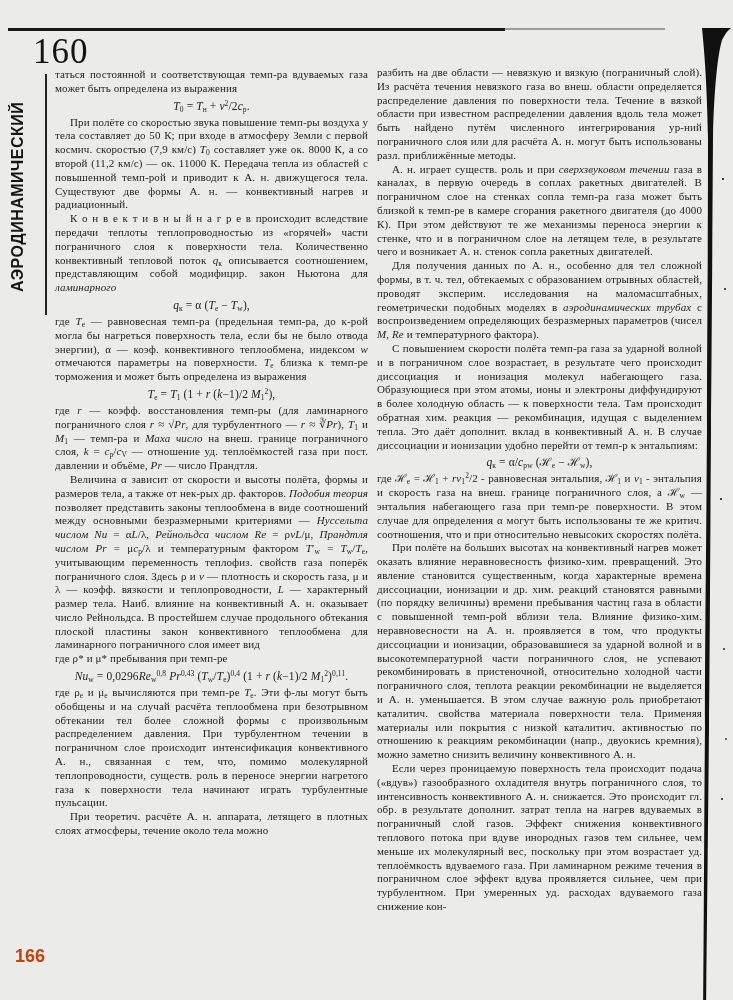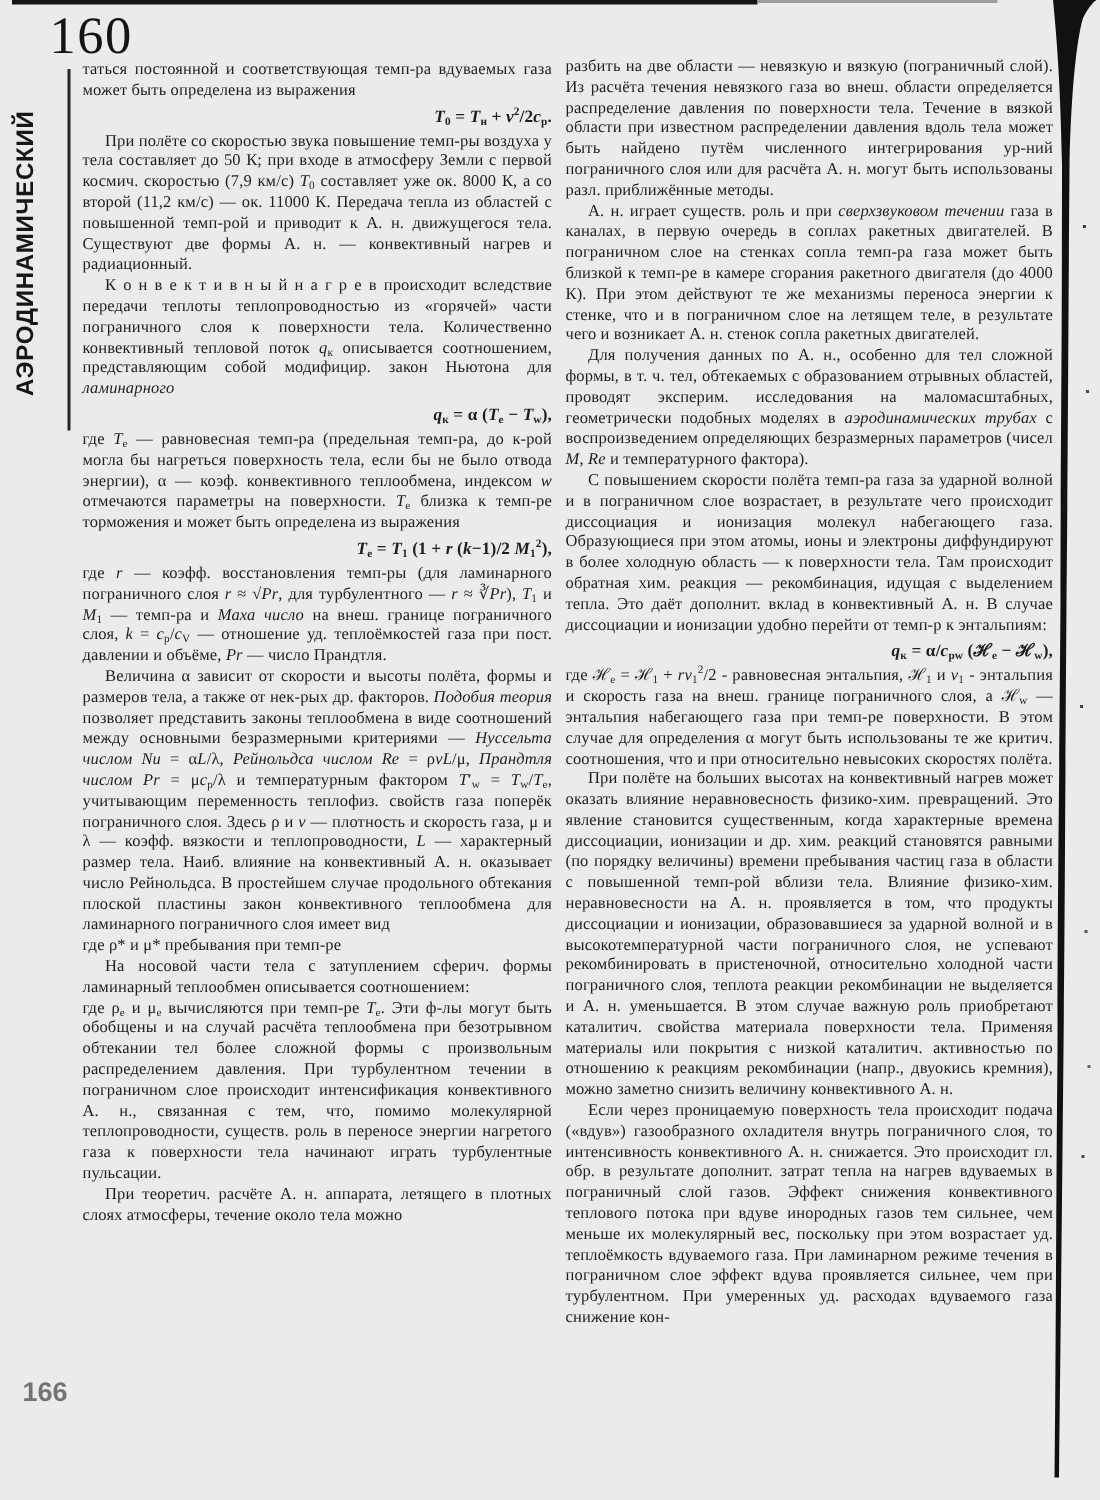--- a/index.html
+++ b/index.html
@@ -1,45 +1,45 @@
 <!DOCTYPE html>
 <html lang="ru"><head>
 <meta charset="utf-8">
 <style>
   html,body{margin:0;padding:0;}
   body{width:733px;height:1000px;position:relative;overflow:hidden;
        background:#ebebea;font-family:"Liberation Serif","DejaVu Serif",serif;}
-  .page{position:absolute;inset:0;}
+  .page{position:absolute;inset:0;margin-top:28px;}
 
   
   .top-edge{position:absolute;left:8px;top:0;width:497px;height:3px;background:#161616;}
   .top-edge-faint{position:absolute;left:505px;top:0;width:160px;height:2px;background:#9d9d9b;}
   .edge-svg{position:absolute;right:0;top:0;}
   .specks{position:absolute;left:722px;top:150px;width:2px;height:2px;background:#3a3a3a;
           box-shadow:2px 110px 0 #4a4a4a,-2px 320px 0 #444,1px 470px 0 #555,-1px 620px 0 #4a4a4a,3px 560px 0 #666;}
 
   
   .pgnum-top{position:absolute;left:33px;top:4px;font-size:35px;color:#141414;
              font-family:"Liberation Serif",serif;letter-spacing:1px;}
   .pgnum-bottom{position:absolute;left:15px;top:918px;font-size:18px;font-weight:700;
-                color:#737373;font-family:"Liberation Sans",sans-serif;}
+                color:#c2410c;font-family:"Liberation Sans",sans-serif;}
   .sidebar-label{position:absolute;left:9px;top:46px;height:245px;width:32px;
                  writing-mode:vertical-rl;transform:rotate(180deg);
                  font-family:"Liberation Sans",sans-serif;font-weight:700;font-size:16px;
                  letter-spacing:.5px;color:#161616;text-align:center;white-space:nowrap;}
   .sidebar-rule{position:absolute;left:45px;top:46px;width:2px;height:241px;background:#242424;}
 
   
   .col{position:absolute;color:#1e1e1e;font-size:11px;line-height:13.8px;
        text-align:justify;letter-spacing:.1px;}
   .col-left{left:55px;top:40px;width:313px;}
   .col-right{left:377px;top:38px;width:325px;}
   .para{margin:0;text-indent:15px;}
   .para.noind{text-indent:0;}
-  .formula{margin:3px 0 2px;text-align:right;text-indent:0;font-size:11.5px;line-height:15px;font-weight:bold;}
+  .formula{margin:3px 0 2px;text-align:center;text-indent:0;font-size:11.5px;line-height:15px;}
   i{font-style:italic;}
   .sb{font-size:7.5px;line-height:0;vertical-align:-2px;}
   .sp{font-size:7.5px;line-height:0;vertical-align:4.5px;}
 </style>
 </head>
 <body>
 
 <div class="page">
 
   <div class="top-edge"></div>
@@ -71,21 +71,21 @@
       <p class="para noind">таться постоянной и соответствующая темп-ра вдуваемых газа может быть определена из выражения</p>
       <p class="formula"><i>T</i><span class="sb">0</span> = <i>T</i><span class="sb">н</span> + <i>v</i><span class="sp">2</span>/2<i>c</i><span class="sb">p</span>.</p>
       <p class="para">При полёте со скоростью звука повышение темп-ры воздуха у тела составляет до 50 К; при входе в атмосферу Земли с первой космич. скоростью (7,9 км/с) <i>T</i><span class="sb">0</span> составляет уже ок. 8000 К, а со второй (11,2 км/с) — ок. 11000 К. Передача тепла из областей с повышенной темп-рой и приводит к А. н. движущегося тела. Существуют две формы А. н. — конвективный нагрев и радиационный.</p>
       <p class="para">К о н в е к т и в н ы й   н а г р е в  происходит вследствие передачи теплоты теплопроводностью из «горячей» части пограничного слоя к поверхности тела. Количественно конвективный тепловой поток <i>q</i><span class="sb">к</span> описывается соотношением, представляющим собой модифицир. закон Ньютона для <i>ламинарного</i></p>
       <p class="formula"><i>q</i><span class="sb">к</span> = α (<i>T</i><span class="sb">e</span> − <i>T</i><span class="sb">w</span>),</p>
       <p class="para noind">где <i>T</i><span class="sb">e</span> — равновесная темп-ра (предельная темп-ра, до к-рой могла бы нагреться поверхность тела, если бы не было отвода энергии), α — коэф. конвективного теплообмена, индексом <i>w</i> отмечаются параметры на поверхности. <i>T</i><span class="sb">e</span> близка к темп-ре торможения и может быть определена из выражения</p>
       <p class="formula"><i>T</i><span class="sb">e</span> = <i>T</i><span class="sb">1</span> (1 + <i>r</i> (<i>k</i>−1)/2 <i>M</i><span class="sb">1</span><span class="sp">2</span>),</p>
       <p class="para noind">где <i>r</i> — коэфф. восстановления темп-ры (для ламинарного пограничного слоя <i>r</i> ≈ √<i>Pr</i>, для турбулентного — <i>r</i> ≈ ∛<i>Pr</i>), <i>T</i><span class="sb">1</span> и <i>M</i><span class="sb">1</span> — темп-ра и <i>Маха число</i> на внеш. границе пограничного слоя, <i>k</i> = <i>c</i><span class="sb">p</span>/<i>c</i><span class="sb">V</span> — отношение уд. теплоёмкостей газа при пост. давлении и объёме, <i>Pr</i> — число Прандтля.</p>
       <p class="para">Величина α зависит от скорости и высоты полёта, формы и размеров тела, а также от нек-рых др. факторов. <i>Подобия теория</i> позволяет представить законы теплообмена в виде соотношений между основными безразмерными критериями — <i>Нуссельта числом</i> <i>Nu</i> = α<i>L</i>/λ, <i>Рейнольдса числом</i> <i>Re</i> = ρ<i>vL</i>/μ, <i>Прандтля числом</i> <i>Pr</i> = μ<i>c</i><span class="sb">p</span>/λ и температурным фактором <i>T</i>′<span class="sb">w</span> = <i>T</i><span class="sb">w</span>/<i>T</i><span class="sb">e</span>, учитывающим переменность теплофиз. свойств газа поперёк пограничного слоя. Здесь ρ и <i>v</i> — плотность и скорость газа, μ и λ — коэфф. вязкости и теплопроводности, <i>L</i> — характерный размер тела. Наиб. влияние на конвективный А. н. оказывает число Рейнольдса. В простейшем случае продольного обтекания плоской пластины закон конвективного теплообмена для ламинарного пограничного слоя имеет вид</p>
       <p class="para noind">где ρ* и μ* пребывания при темп-ре</p>
-      <p class="para">На носовой части тела с затуплением сферич. формы ламинарный теплообмен описывается соотношением:</p>
+      <p class="formula"><i>Nu</i><span class="sb">w</span> = 0,0296<i>Re</i><span class="sb">w</span><span class="sp">0,8</span> <i>Pr</i><span class="sp">0,43</span> (<i>T</i><span class="sb">w</span>/<i>T</i><span class="sb">e</span>)<span class="sp">0,4</span> (1 + <i>r</i> (<i>k</i>−1)/2 <i>M</i><span class="sb">1</span><span class="sp">2</span>)<span class="sp">0,11</span>.</p>
       <p class="para noind">где ρ<span class="sb">e</span> и μ<span class="sb">e</span> вычисляются при темп-ре <i>T</i><span class="sb">e</span>. Эти ф-лы могут быть обобщены и на случай расчёта теплообмена при безотрывном обтекании тел более сложной формы с произвольным распределением давления. При турбулентном течении в пограничном слое происходит интенсификация конвективного А. н., связанная с тем, что, помимо молекулярной теплопроводности, существ. роль в переносе энергии нагретого газа к поверхности тела начинают играть турбулентные пульсации.</p>
       <p class="para">При теоретич. расчёте А. н. аппарата, летящего в плотных слоях атмосферы, течение около тела можно</p>
     </div>
   <div class="col col-right" id="col-right">
       <p class="para noind">разбить на две области — невязкую и вязкую (пограничный слой). Из расчёта течения невязкого газа во внеш. области определяется распределение давления по поверхности тела. Течение в вязкой области при известном распределении давления вдоль тела может быть найдено путём численного интегрирования ур-ний пограничного слоя или для расчёта А. н. могут быть использованы разл. приближённые методы.</p>
       <p class="para">А. н. играет существ. роль и при <i>сверхзвуковом течении</i> газа в каналах, в первую очередь в соплах ракетных двигателей. В пограничном слое на стенках сопла темп-ра газа может быть близкой к темп-ре в камере сгорания ракетного двигателя (до 4000 К). При этом действуют те же механизмы переноса энергии к стенке, что и в пограничном слое на летящем теле, в результате чего и возникает А. н. стенок сопла ракетных двигателей.</p>
       <p class="para">Для получения данных по А. н., особенно для тел сложной формы, в т. ч. тел, обтекаемых с образованием отрывных областей, проводят эксперим. исследования на маломасштабных, геометрически подобных моделях в <i>аэродинамических трубах</i> с воспроизведением определяющих безразмерных параметров (чисел <i>M</i>, <i>Re</i> и температурного фактора).</p>
       <p class="para">С повышением скорости полёта темп-ра газа за ударной волной и в пограничном слое возрастает, в результате чего происходит диссоциация и ионизация молекул набегающего газа. Образующиеся при этом атомы, ионы и электроны диффундируют в более холодную область — к поверхности тела. Там происходит обратная хим. реакция — рекомбинация, идущая с выделением тепла. Это даёт дополнит. вклад в конвективный А. н. В случае диссоциации и ионизации удобно перейти от темп-р к энтальпиям:</p>
       <p class="formula"><i>q</i><span class="sb">к</span> = α/<i>c</i><span class="sb">pw</span> (ℋ<span class="sb">e</span> − ℋ<span class="sb">w</span>),</p>
       <p class="para noind">где ℋ<span class="sb">e</span> = ℋ<span class="sb">1</span> + <i>rv</i><span class="sb">1</span><span class="sp">2</span>/2 - равновесная энтальпия, ℋ<span class="sb">1</span> и <i>v</i><span class="sb">1</span> - энтальпия и скорость газа на внеш. границе пограничного слоя, а ℋ<span class="sb">w</span> — энтальпия набегающего газа при темп-ре поверхности. В этом случае для определения α могут быть использованы те же критич. соотношения, что и при относительно невысоких скоростях полёта.</p>

